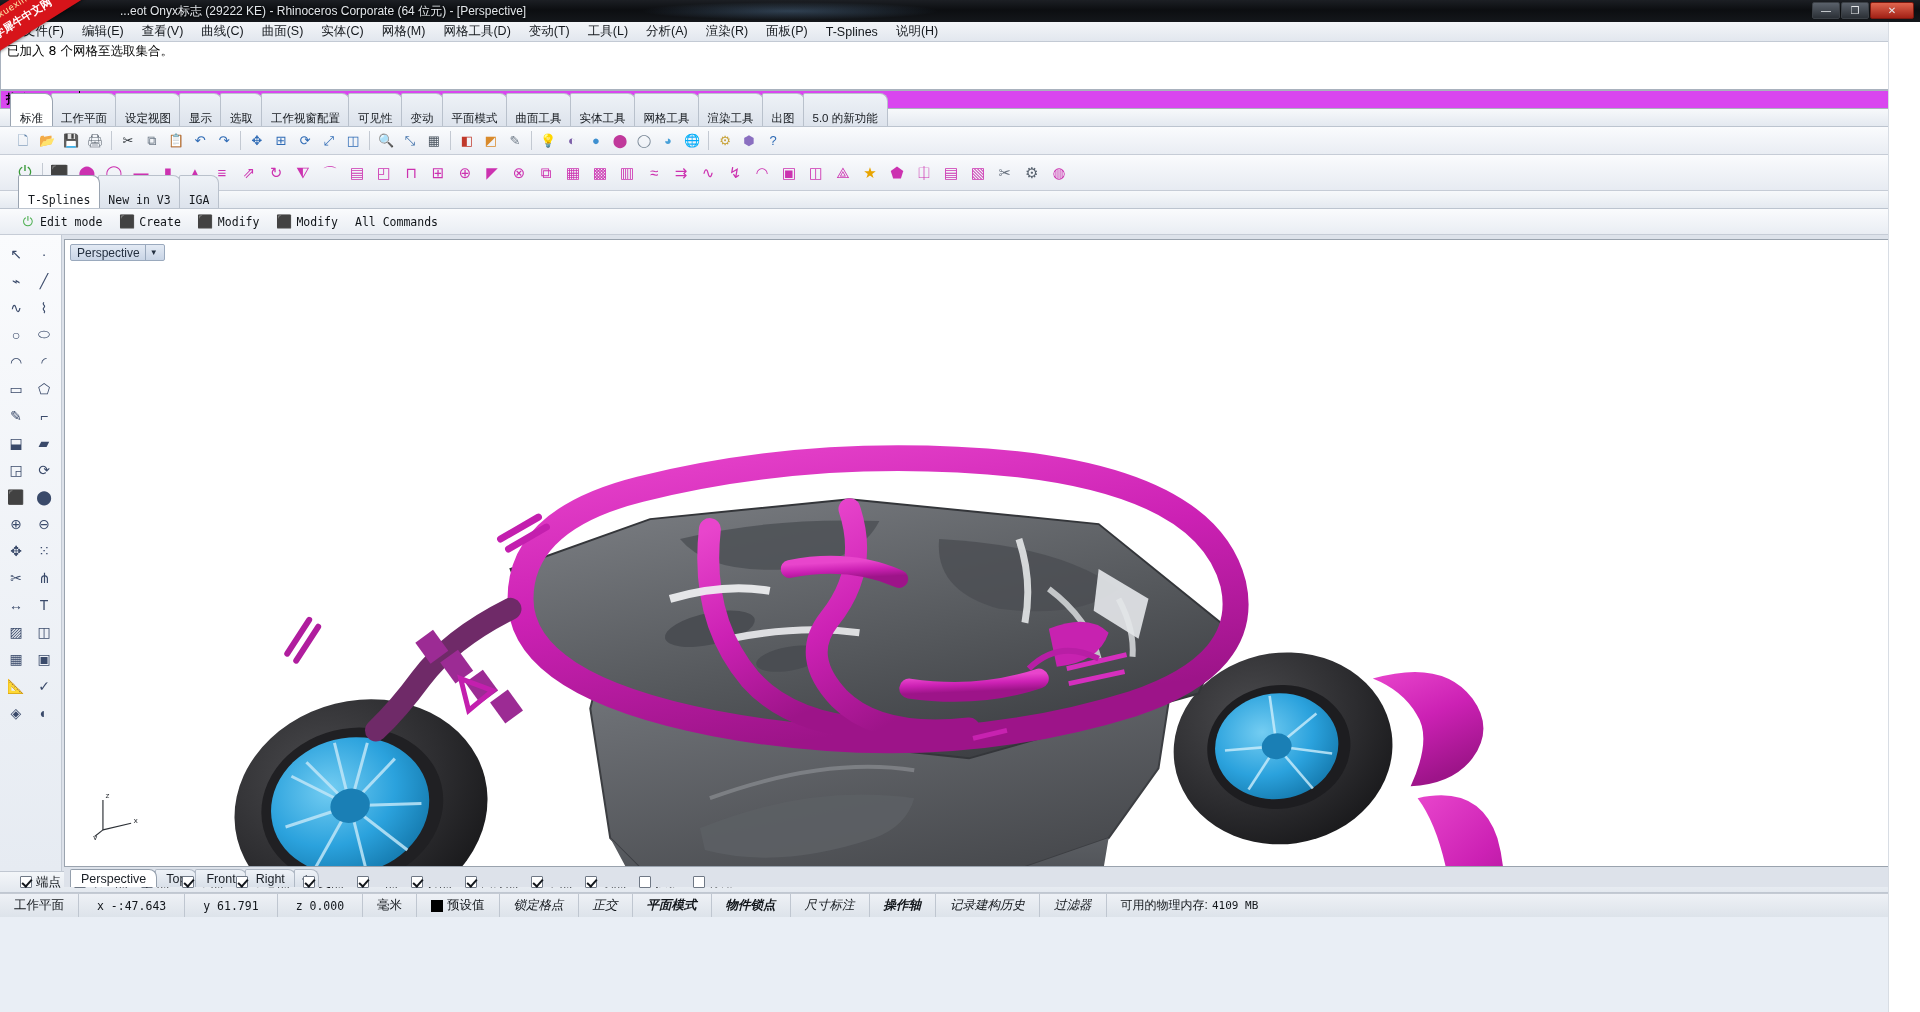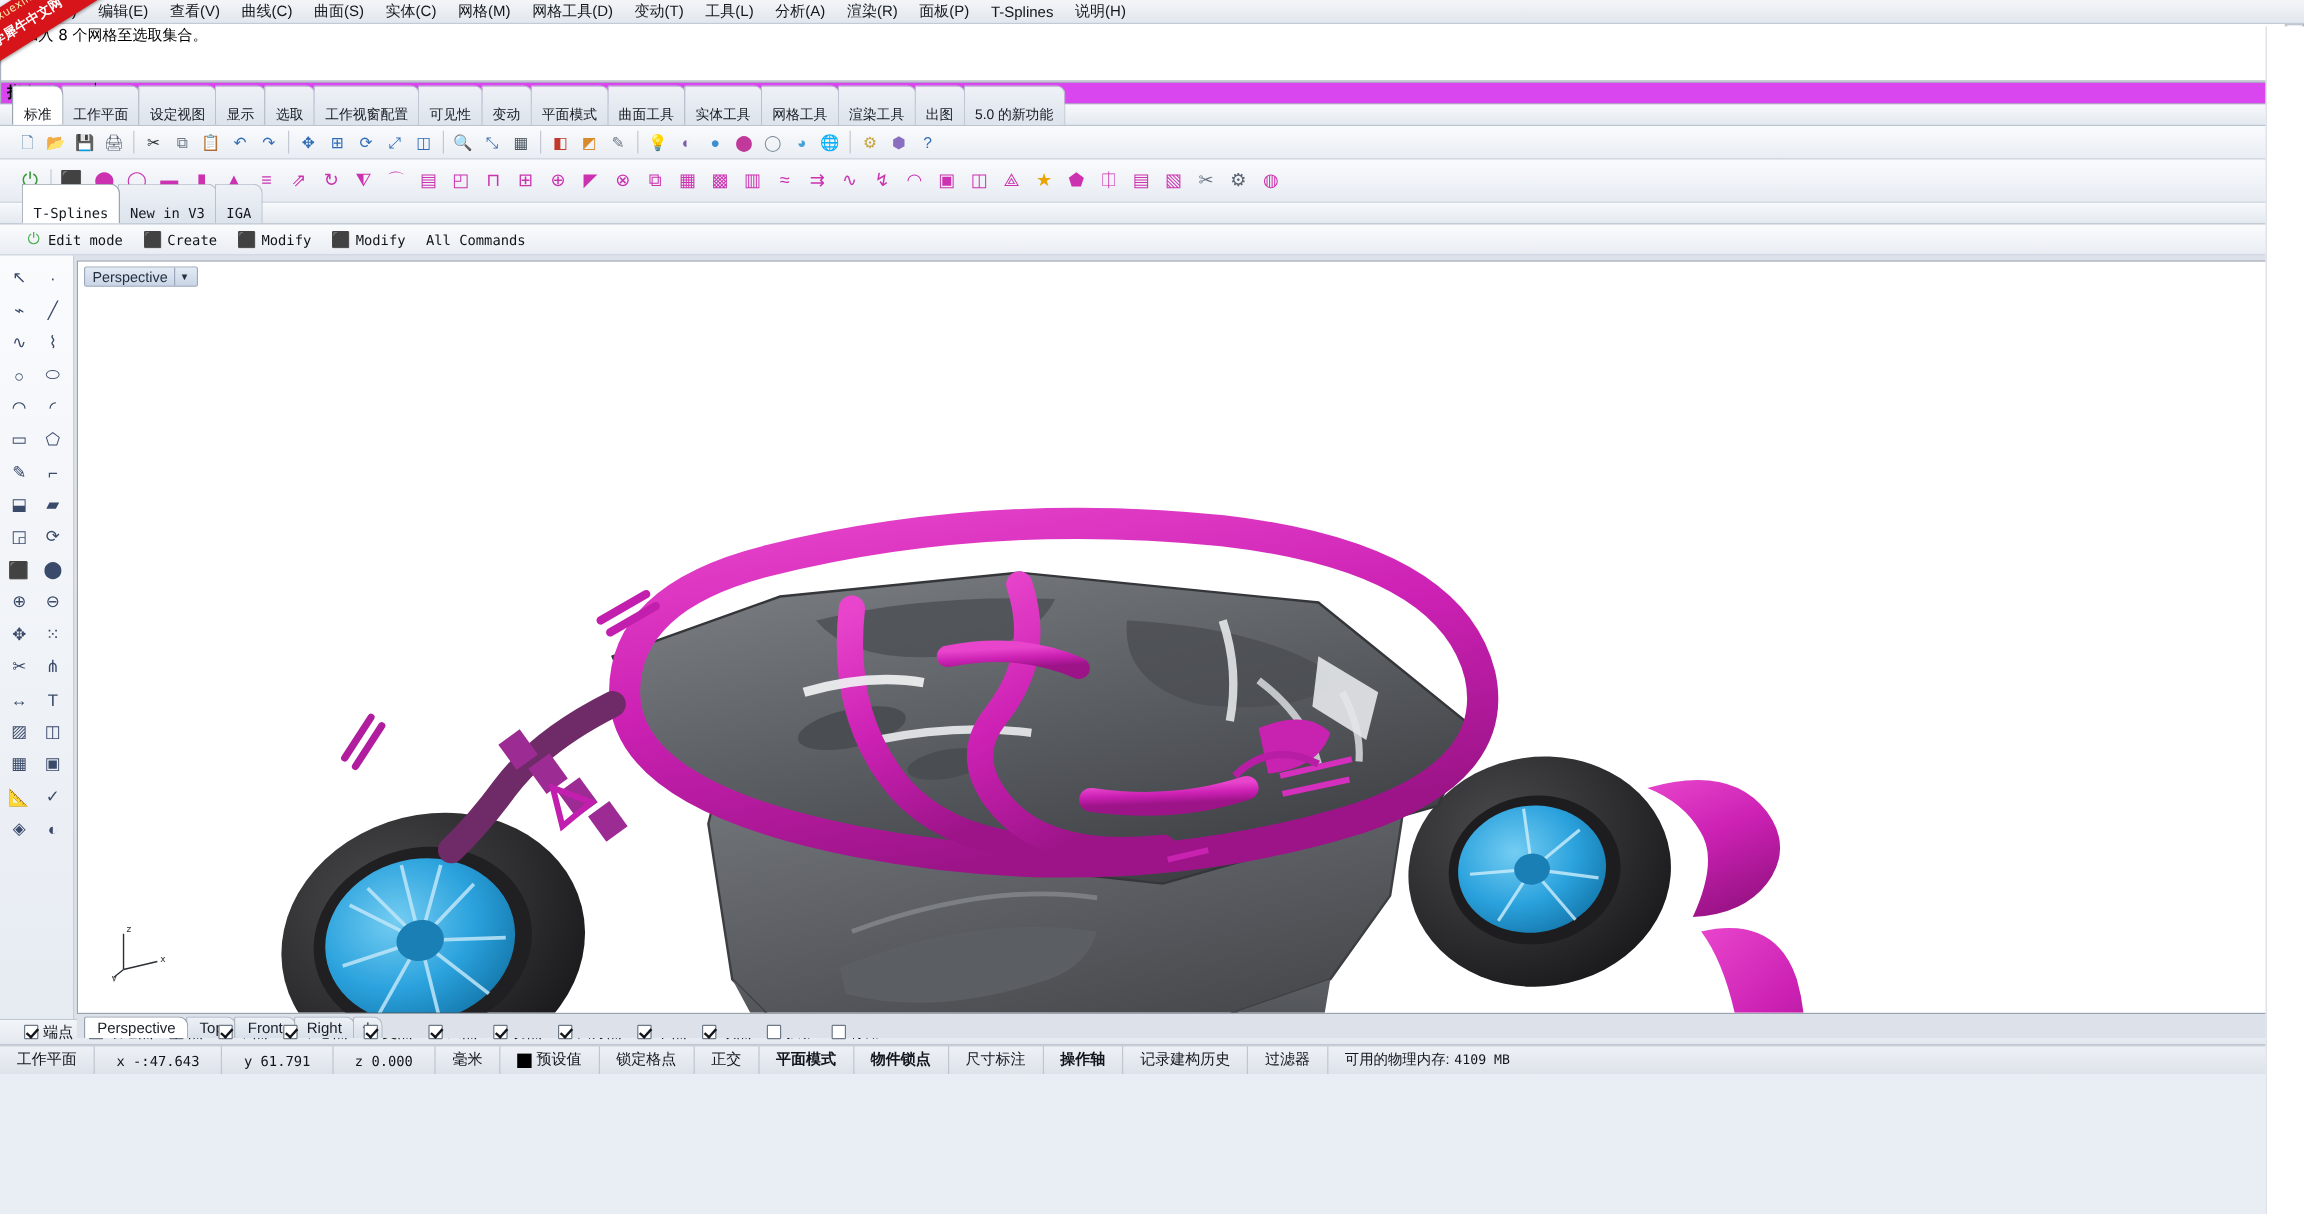--- a/index.html
+++ b/index.html
@@ -154,20 +154,29 @@
   .sb-mem .mval{ font-family:"DejaVu Sans Mono",monospace; font-size:11px; margin-left:4px; }
 
   .right-gutter{ position:absolute; right:0; top:22px; width:32px; bottom:0;
     background:#fff; border-left:1px solid #d8dde4; }
 </style>
 </head>
 <body>
 
 <div id="app">
 
+  <div class="titlebar">
+    <div class="tb-glow"></div>
+    <div class="tb-text">...eot Onyx标志 (29222 KE) - Rhinoceros Corporate (64 位元) - [Perspective]</div>
+    <div class="tb-right">
+      <div class="tb-btn">—</div>
+      <div class="tb-btn">❐</div>
+      <div class="tb-btn close">✕</div>
+    </div>
+  </div>
 
   <div class="ribbon">
     <div class="r1">xuexiniu</div>
     <div class="r2">学犀牛中文网</div>
   </div>
 
   <div class="menubar" id="menubar">
       <div class="menu-item">文件(F)</div>
       <div class="menu-item">编辑(E)</div>
       <div class="menu-item">查看(V)</div>
@@ -599,21 +608,21 @@
   <div class="statusbar">
     <div class="sb-cell">工作平面</div>
     <div class="sb-cell coord">x -:47.643</div>
     <div class="sb-cell coord">y 61.791</div>
     <div class="sb-cell coord">z 0.000</div>
     <div class="sb-cell">毫米</div>
     <div class="sb-cell">
       <span class="sb-swatch"></span>
       <span>预设值</span>
     </div>
-    <div id="sbtoggles" style="display:flex;height:100%;">
+    <div id="sbtoggles" style="display:flex;height:100%;font-style:italic;">
         <div class="sb-cell">锁定格点</div>
         <div class="sb-cell">正交</div>
         <div class="sb-cell bold">平面模式</div>
         <div class="sb-cell bold">物件锁点</div>
         <div class="sb-cell">尺寸标注</div>
         <div class="sb-cell bold">操作轴</div>
         <div class="sb-cell">记录建构历史</div>
         <div class="sb-cell">过滤器</div>
       </div>
     <div class="sb-cell sb-mem">

